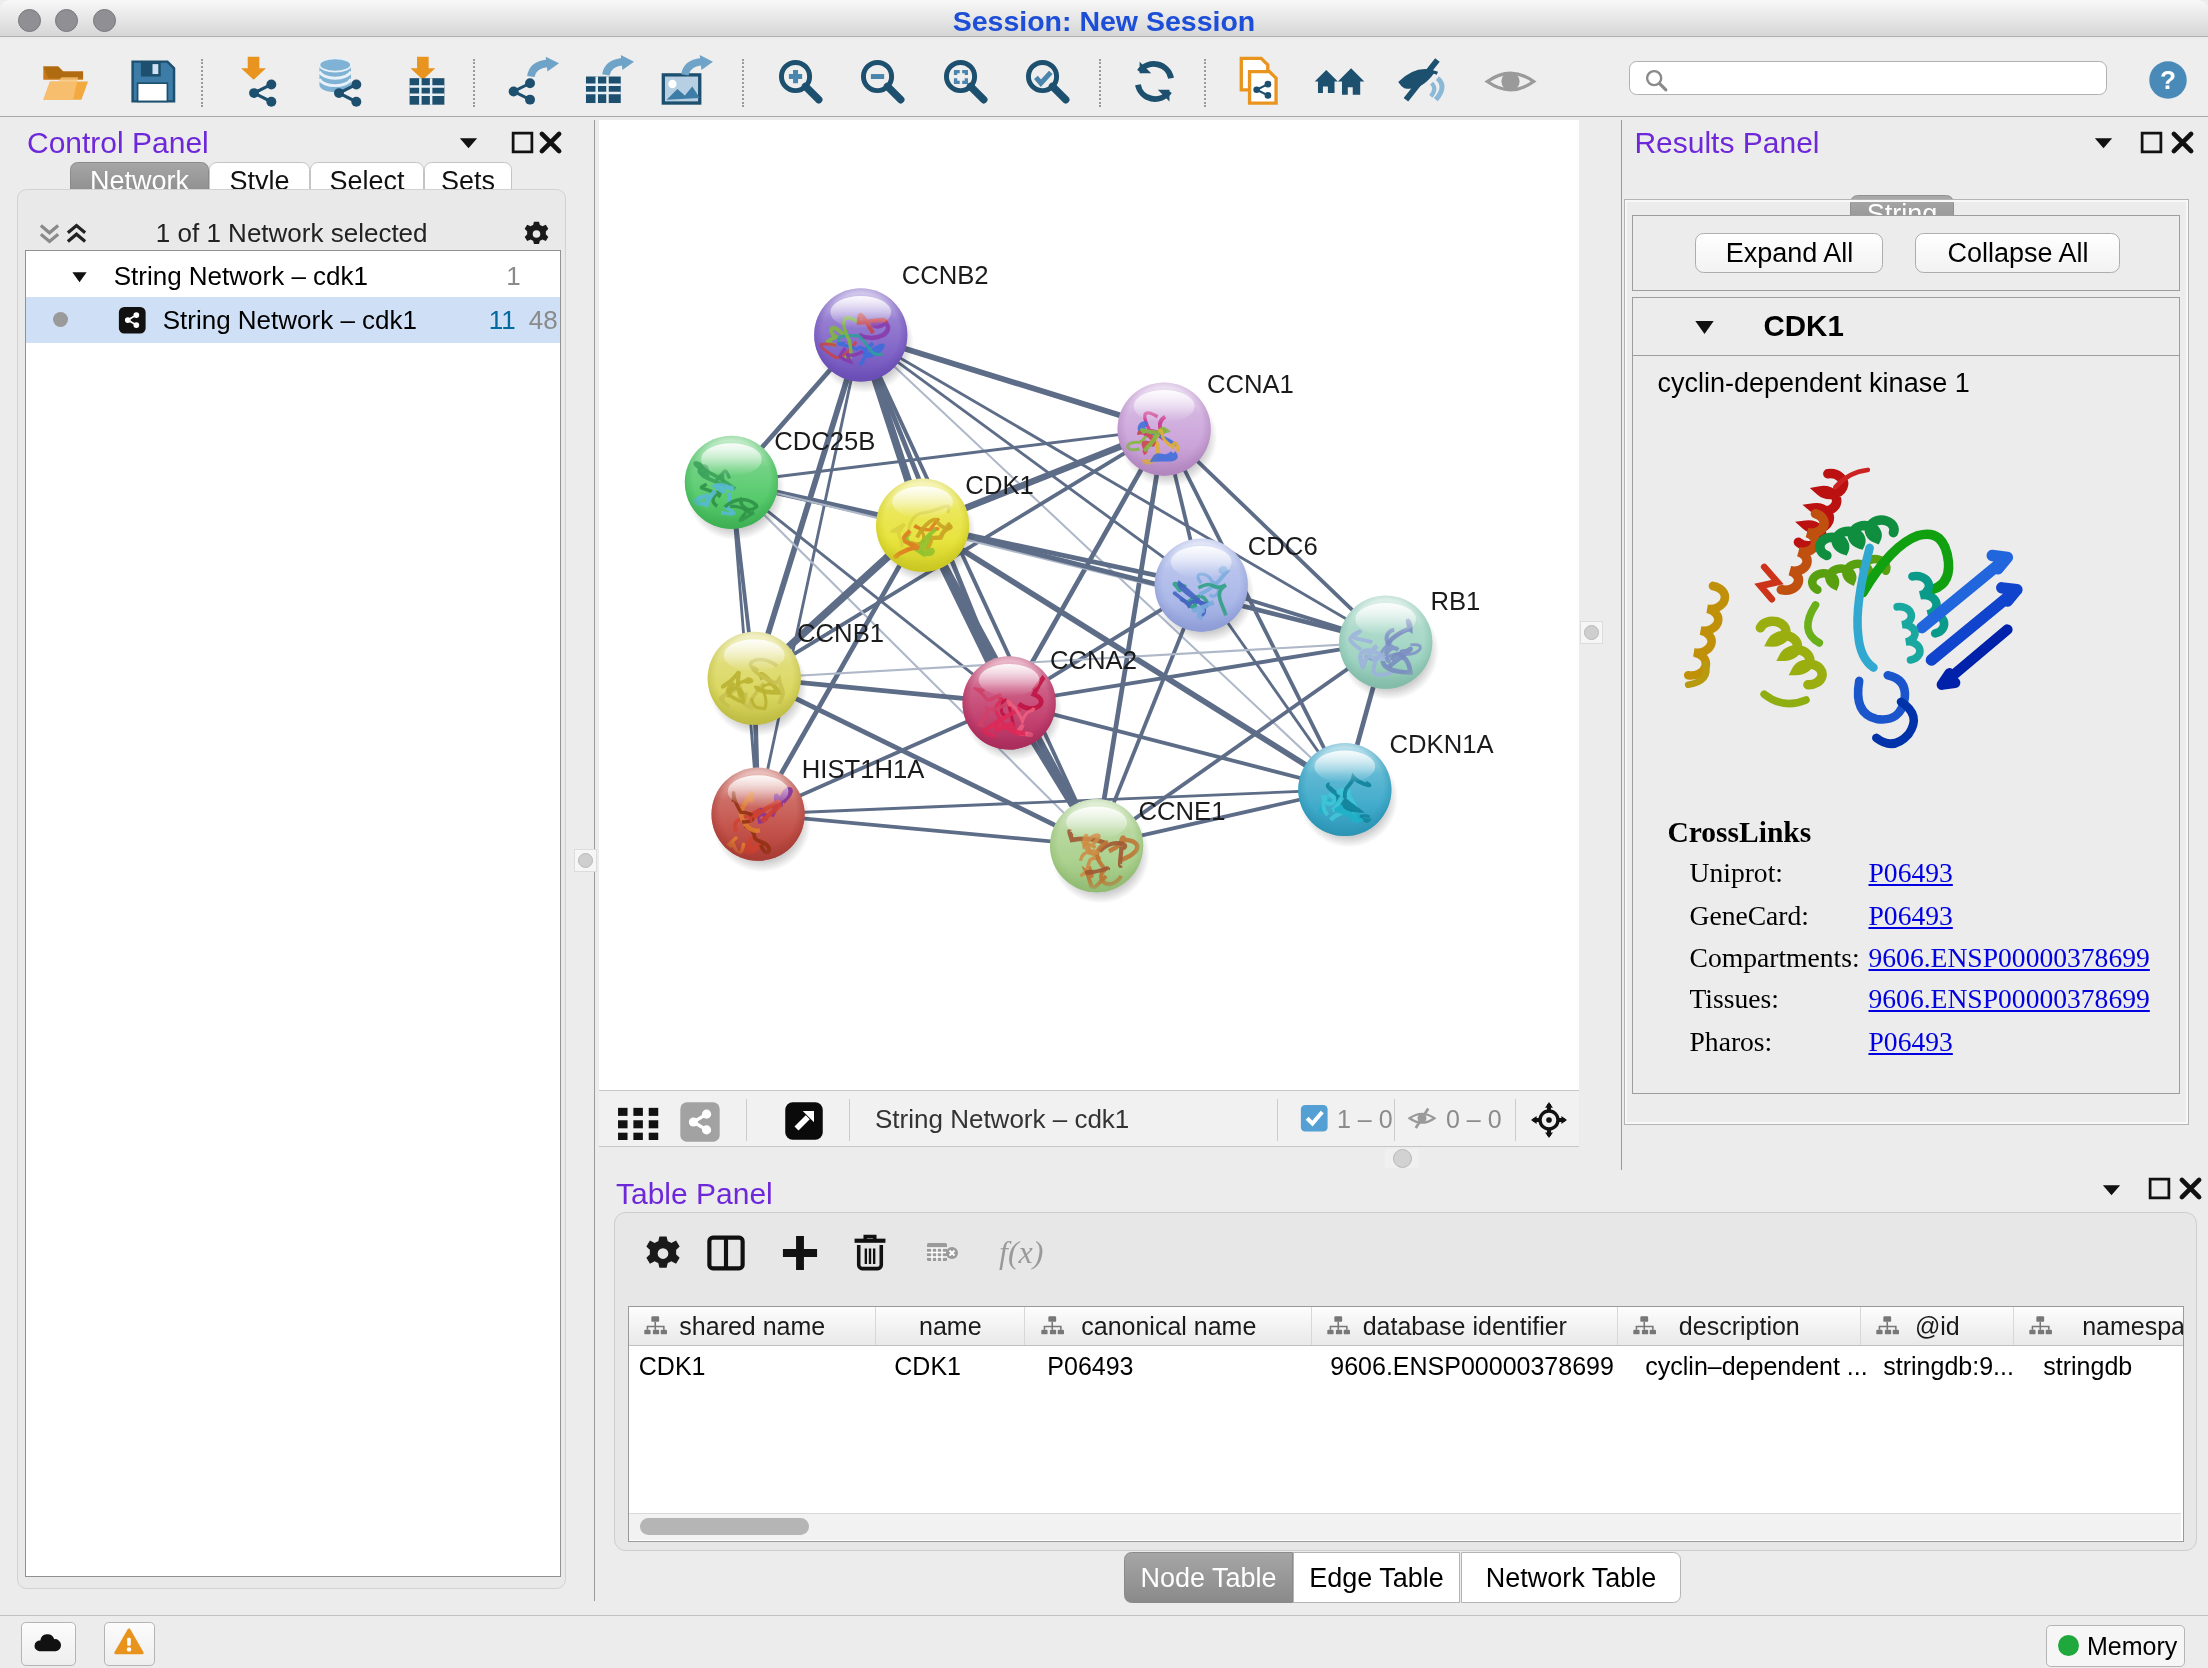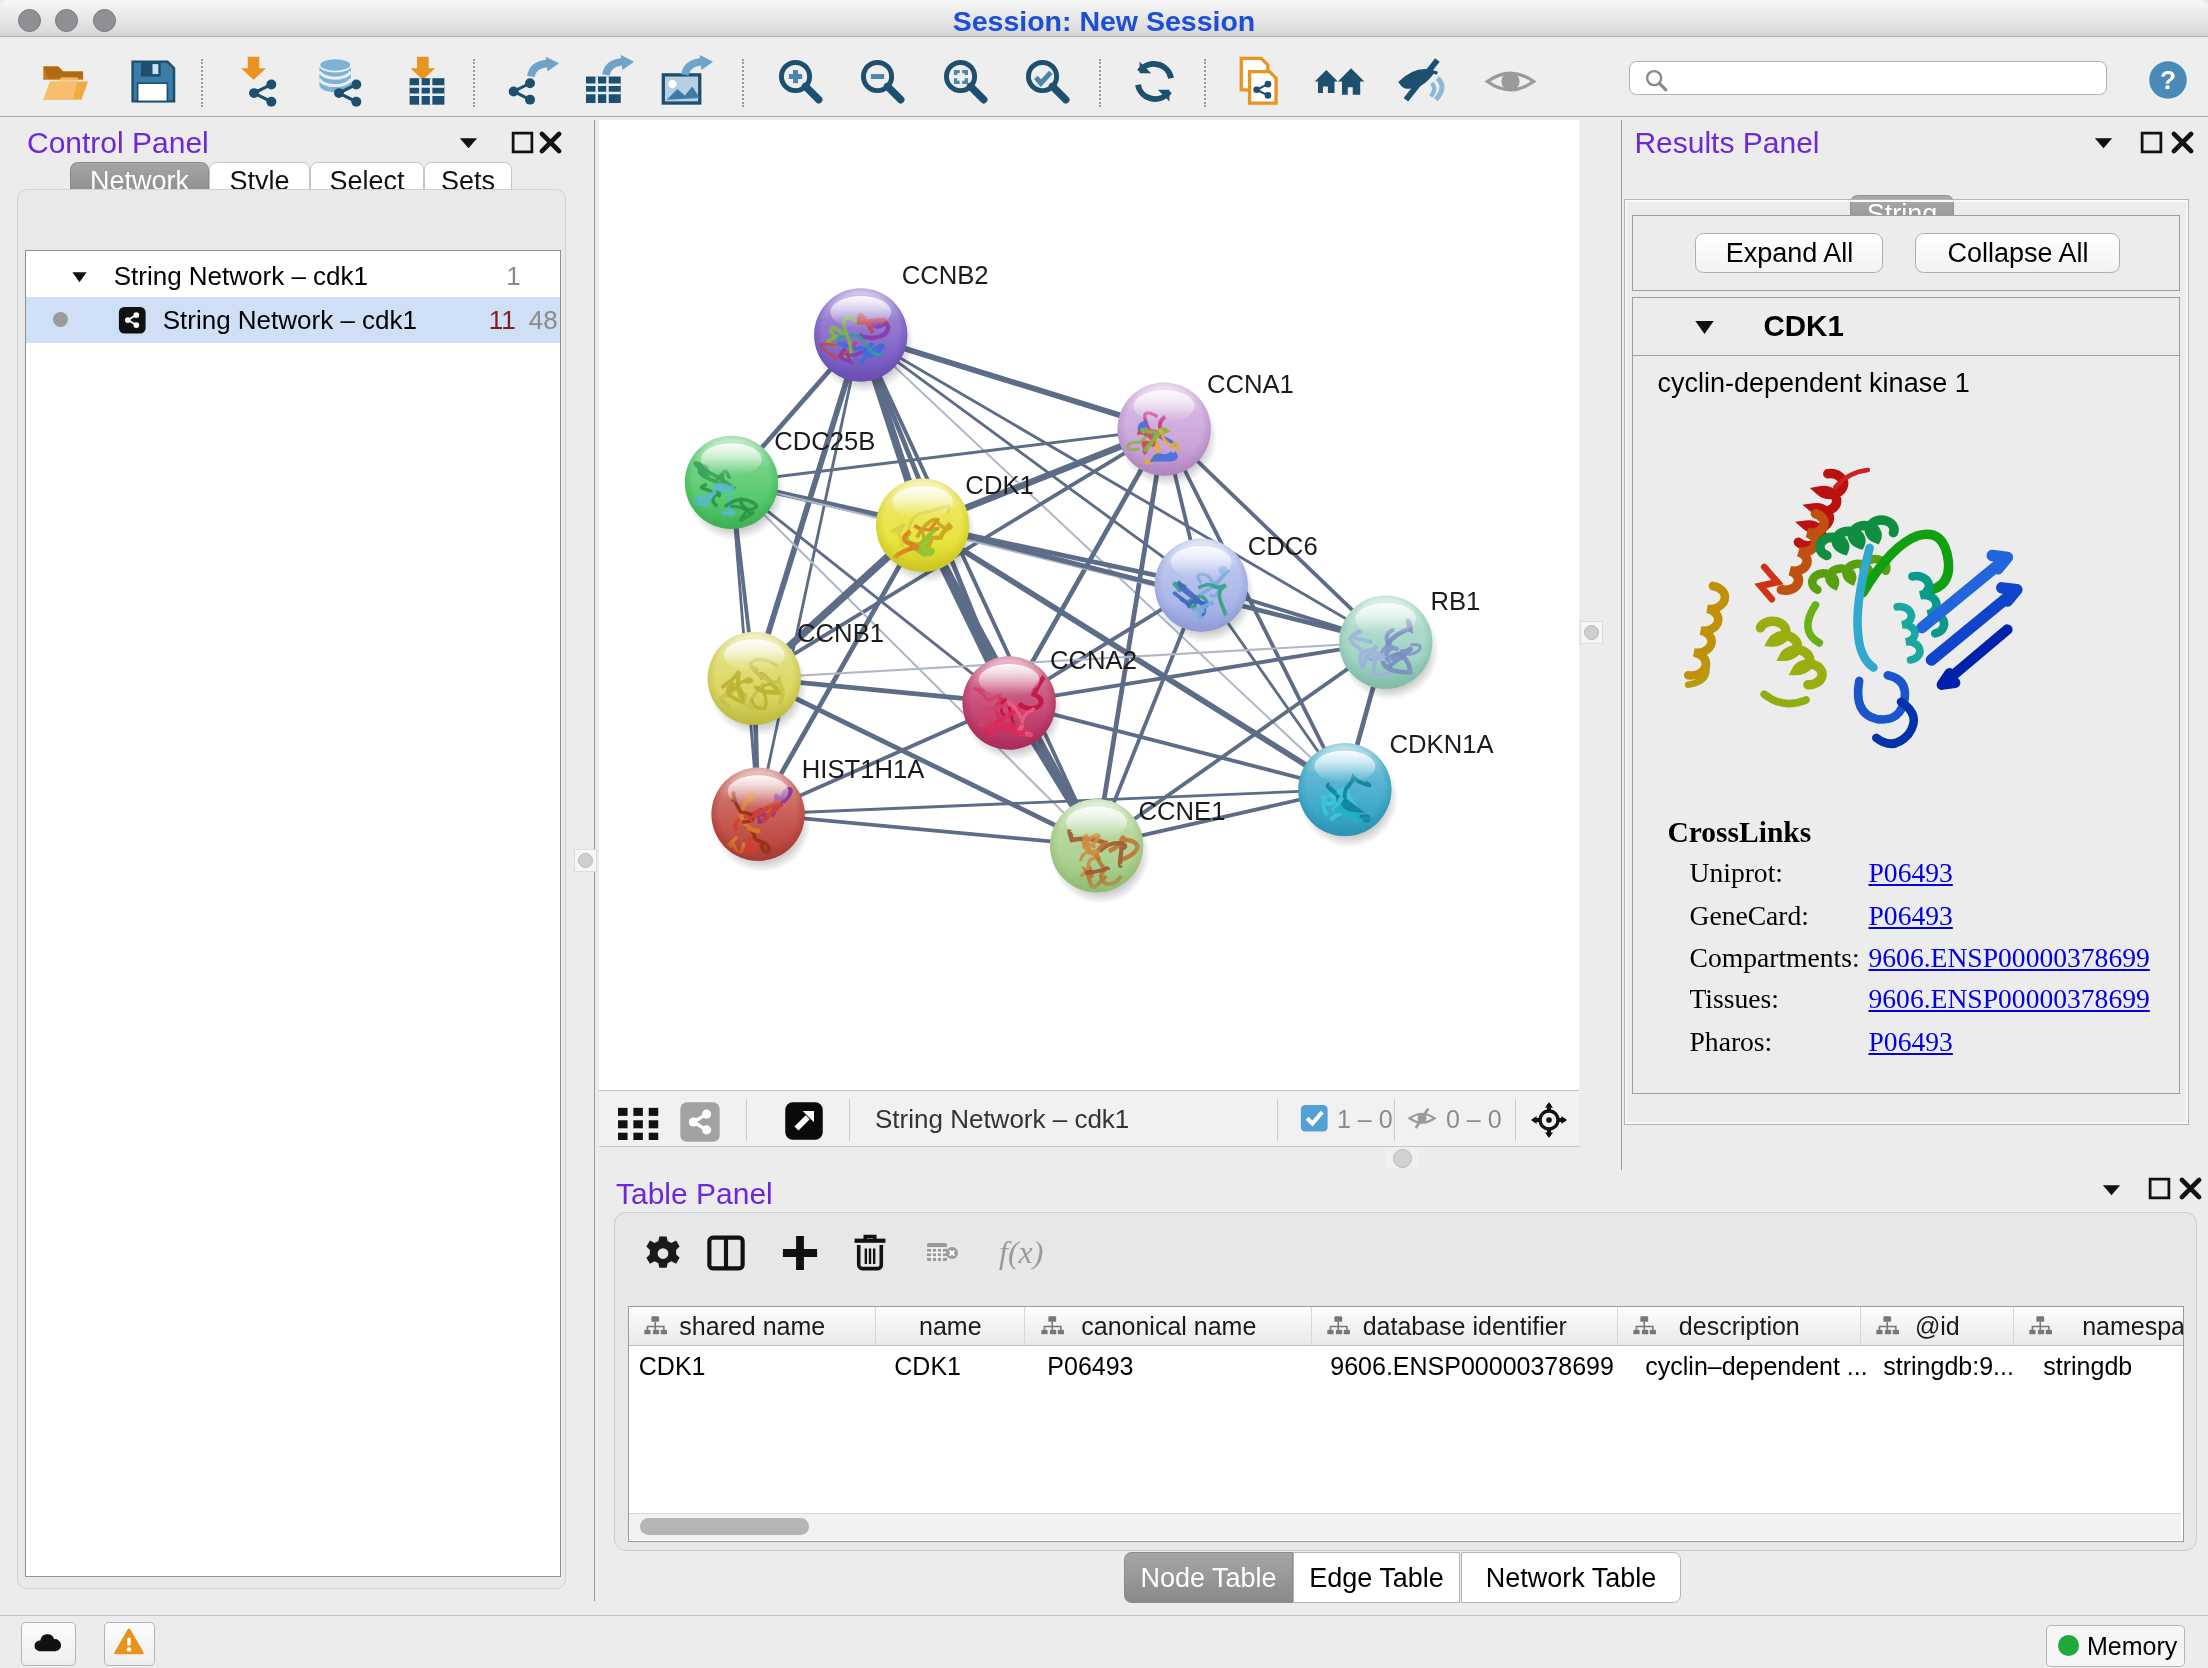--- a/index.html
+++ b/index.html
@@ -571,41 +571,53 @@
       <rect x="8" y="8" width="48" height="48" fill="none" stroke="#111" stroke-width="7"></rect>
     </svg>
     <svg class="abs" style="left:538px;top:9.5px;" width="25" height="25" viewBox="0 0 64 64" xmlns="http://www.w3.org/2000/svg">
       <path d="M10 10 L54 54 M54 10 L10 54" stroke="#111" stroke-width="12" stroke-linecap="round"></path>
     </svg>
     <div class="tab tabsel" style="left:70px;width:139px;">Network</div>
     <div class="tab" style="left:209px;width:101px;">Style</div>
     <div class="tab" style="left:310px;width:114px;">Select</div>
     <div class="tab" style="left:424px;width:88px;">Sets</div>
     <div class="abs" id="tabcontent">
+      <div class="abs" id="netbar">
+        <svg class="abs" style="left:13.3px;top:5.7px;" width="23" height="23" viewBox="0 0 64 64" xmlns="http://www.w3.org/2000/svg">
+          <path d="M8 10 l24 20 24-20 M8 34 l24 20 24-20" fill="none" stroke="#8a8a8a" stroke-width="9"></path>
+        </svg>
+        <svg class="abs" style="left:40px;top:5.7px;" width="23" height="23" viewBox="0 0 64 64" xmlns="http://www.w3.org/2000/svg">
+          <path d="M8 54 l24-20 24 20 M8 30 l24-20 24 20" fill="none" stroke="#222" stroke-width="9"></path>
+        </svg>
+        <div class="abs" style="left:0;width:534px;top:1.9px;text-align:center;">1 of 1 Network selected</div>
+        <svg class="abs" style="left:498px;top:3.8px;" width="27" height="27" viewBox="0 0 64 64" xmlns="http://www.w3.org/2000/svg">
+          <path d="M26 4 h12 l2 8 a22 22 0 0 1 6 3 l8-4 6 10 -6 6 a22 22 0 0 1 0 7 l6 6 -6 10 -8-4 a22 22 0 0 1 -6 3 l-2 8 h-12 l-2-8 a22 22 0 0 1 -6-3 l-8 4 -6-10 6-6 a22 22 0 0 1 0-7 l-6-6 6-10 8 4 a22 22 0 0 1 6-3 z M32 24 a9 9 0 1 0 0 18 a9 9 0 1 0 0-18" fill="#1a1a1a" fill-rule="evenodd"></path>
+        </svg>
+      </div>
       <div class="abs" id="netlist">
         <div class="abs lrow" style="top:7.6px;height:38px;">
           <svg class="abs" style="left:44px;top:9.5px;" width="19" height="19" viewBox="0 0 64 64" xmlns="http://www.w3.org/2000/svg">
             <path d="M8 14 h48 l-24 34 z" fill="#111"></path>
           </svg>
           <div class="abs" style="left:88px;top:2.9px;">String Network – cdk1</div>
           <div class="abs" style="left:457px;top:2.9px;width:38px;text-align:right;color:#8a8a8a;">1</div>
         </div>
         <div class="abs lrow" style="top:46px;height:46px;background:#cfdff6;">
           <div class="abs" style="left:27px;top:15px;width:15px;height:15px;border-radius:50%;background:#9a9a9a;"></div>
           <svg class="abs" style="left:92px;top:8.6px;" width="28.5" height="28.5" viewBox="0 0 64 64" xmlns="http://www.w3.org/2000/svg">
             <rect x="2" y="2" width="60" height="60" rx="12" fill="#111"></rect>
             <g transform="translate(6 6) scale(0.8)">
               <path d="M20 32 L44 18 M20 32 L44 46" stroke="#fff" stroke-width="5"></path>
               <circle cx="20" cy="32" r="8" fill="#fff"></circle>
               <circle cx="44" cy="18" r="8" fill="#fff"></circle>
               <circle cx="44" cy="46" r="8" fill="#fff"></circle>
             </g>
           </svg>
           <div class="abs" style="left:137px;top:7.6px;">String Network – cdk1</div>
-          <div class="abs" style="left:452px;top:7.6px;width:38px;text-align:right;color:#7f1d1d;">11</div>
+          <div class="abs" style="left:452px;top:7.6px;width:38px;text-align:right;color:#0369a1;">11</div>
           <div class="abs" style="left:498px;top:7.6px;width:34px;text-align:right;color:#8a8a8a;">48</div>
         </div>
       </div>
     </div>
   </div>
 <div class="abs" style="left:574px;top:849px;width:21px;height:21px;background:#f6f6f6;border:1px solid #dcdcdc;"></div>
 <div class="abs" style="left:578px;top:853px;width:13.3px;height:13.3px;border-radius:50%;background:#cfcfcf;border:1px solid #b8b8b8;"></div>
 <div class="abs" id="canvasbar">
     <svg class="abs" style="left:15px;top:11.4px;" width="49" height="38" viewBox="0 0 64 52" xmlns="http://www.w3.org/2000/svg">
       <rect x="4" y="8" width="13" height="11" fill="#111"></rect>

